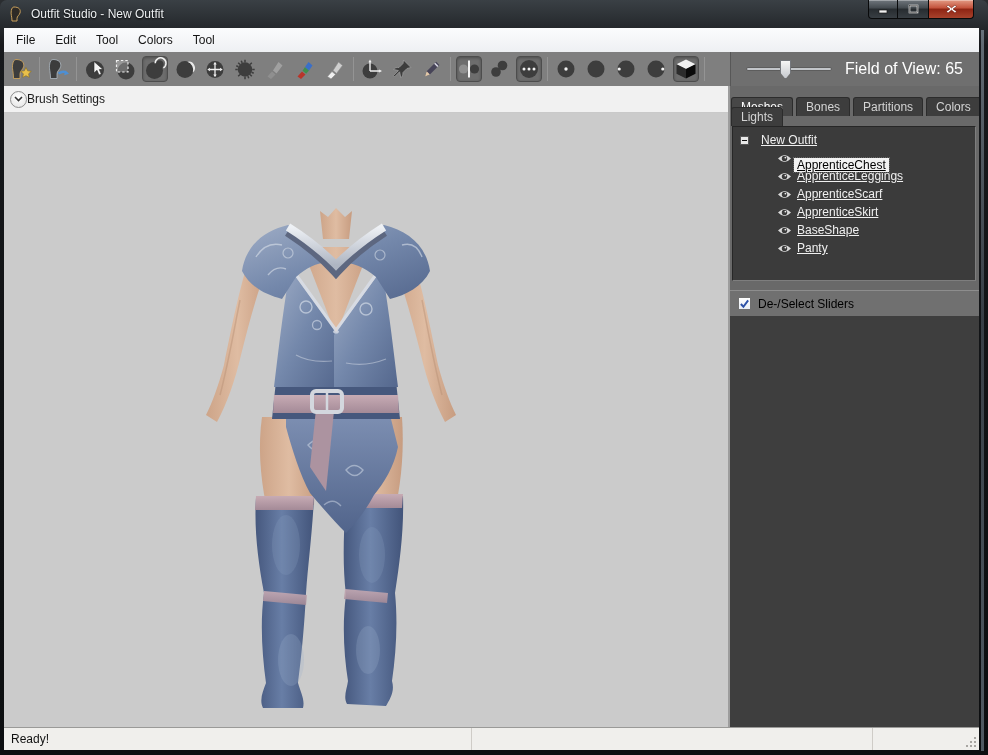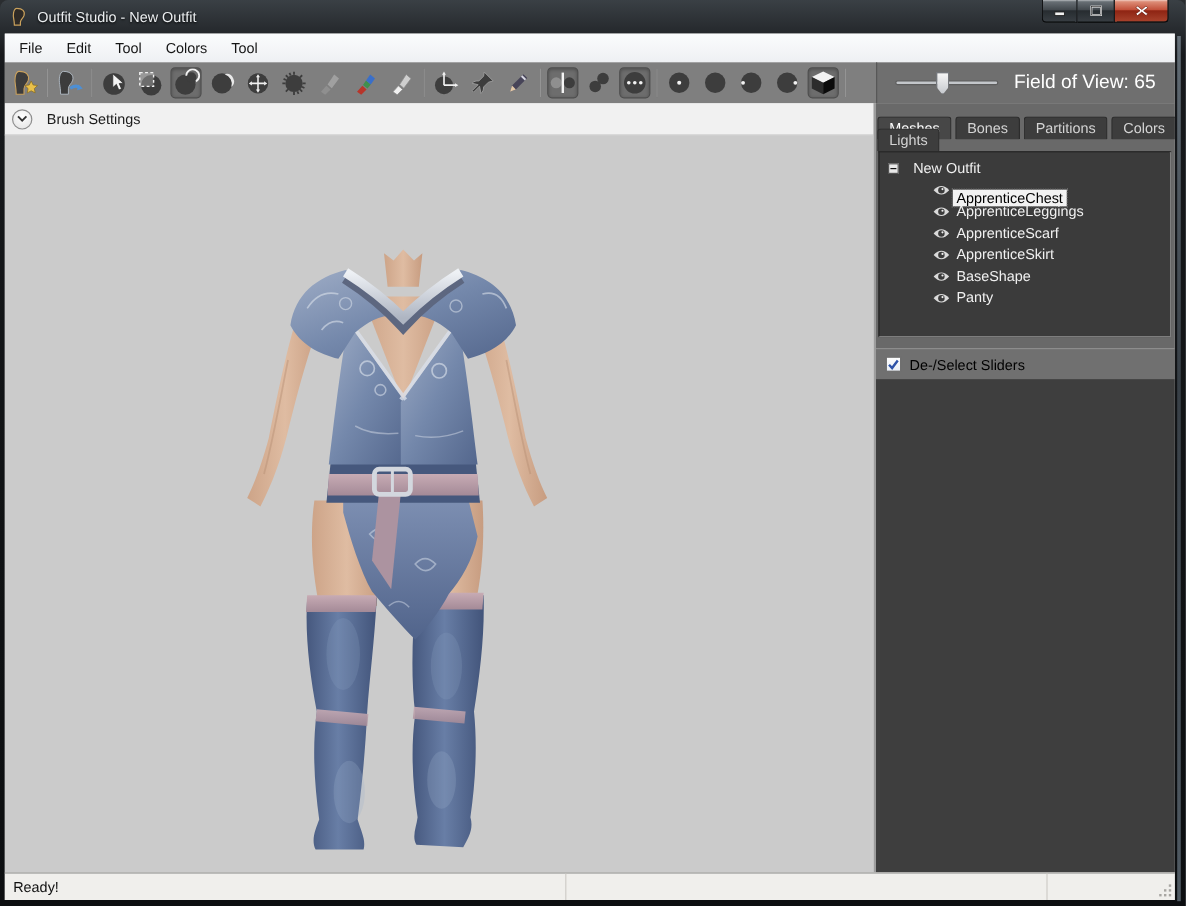--- a/index.html
+++ b/index.html
@@ -43,41 +43,41 @@
   .fov-thumb{position:absolute;left:33px;top:-8px;width:11px;height:19px;
     background:linear-gradient(180deg,#f6f6f6,#c6c9ce);border:1px solid #74777c;
     clip-path:polygon(0 0,100% 0,100% 64%,50% 100%,0 64%);}
   .fov-label{margin-left:13px;color:#fff;font-size:16px;}
 
   .midrow{position:absolute;left:0;top:58px;width:975px;height:641px;display:flex;}
   .leftcol{width:724px;height:641px;display:flex;flex-direction:column;}
   .brushbar{height:27px;background:#f1f1f1;border-bottom:1px solid #c9c9c9;display:flex;align-items:center;padding-left:6px;}
   .chev-btn{width:17px;height:17px;border-radius:50%;border:1px solid #8f8f8f;
     background:radial-gradient(circle at 50% 35%,#ffffff,#e2e2e2);display:flex;align-items:center;justify-content:center;}
-  .brush-label{margin-left:12px;font-size:12px;color:#1a1a1a;}
+  .brush-label{margin-left:0;font-size:12px;color:#1a1a1a;}
   .viewport{position:relative;flex:1;background:#cbcbcb;overflow:hidden;}
   .splitter{width:2px;background:#9d9d9d;}
 
   
   .panel{position:relative;width:249px;height:641px;background:#696969;overflow:hidden;}
   .tabrow{position:absolute;left:1px;display:flex;}
   .tabrow.r1{top:11px;text-align:right;}
   .tabrow.r2{top:21px;}
   .tab{height:19px;line-height:18px;padding:0 9px;margin-right:3px;font-size:12px;color:#d4d4d4;
     background:#3d3d3d;border:1px solid #2c2c2c;border-bottom:none;border-radius:3px 3px 0 0;}
   .tab.active{color:#ffffff;background:#474747;}
   .tree{position:absolute;left:2px;top:40px;width:244px;height:155px;background:#3b3b3b;
     border:1px solid #262626;border-bottom-color:#7e7e7e;border-right-color:#7e7e7e;padding-top:4px;overflow:hidden;}
   .trow{height:18px;display:flex;align-items:center;font-size:12px;color:#f0f0f0;}
   .trow.root{padding-left:7px;}
   .trow.child{padding-left:44px;}
   .expander{width:9px;height:9px;background:#e9e9e9;border:1px solid #555;position:relative;margin-right:9px;}
   .expander::after{content:"";position:absolute;left:1px;top:3px;width:5px;height:1px;background:#111;}
   .eye{margin-right:2px;flex:0 0 auto;}
-  .tlabel{padding:0 3px;white-space:nowrap;}
+  .tlabel{padding:0 3px;white-space:nowrap;text-decoration:underline;}
   .tlabel.selected{background:#f2f2f2;color:#000;outline:1px dotted #666;margin-top:13px;}
   .sliderbar{position:absolute;left:0;top:204px;width:249px;height:26px;background:#707070;
     border-top:1px solid #8d8d8d;display:flex;align-items:center;padding-left:8px;}
   .checkbox{width:13px;height:13px;background:linear-gradient(180deg,#fdfdfd,#e9eef5);
     border:1px solid #707070;display:flex;align-items:center;justify-content:center;}
   .sliderbar .lbl{margin-left:7px;color:#000000;font-size:12px;}
   .panel-dark{position:absolute;left:0;top:230px;width:249px;bottom:0;background:#3e3e3e;}
 
   
   .statusbar{position:absolute;left:0;top:699px;width:975px;height:23px;background:#f0efec;

